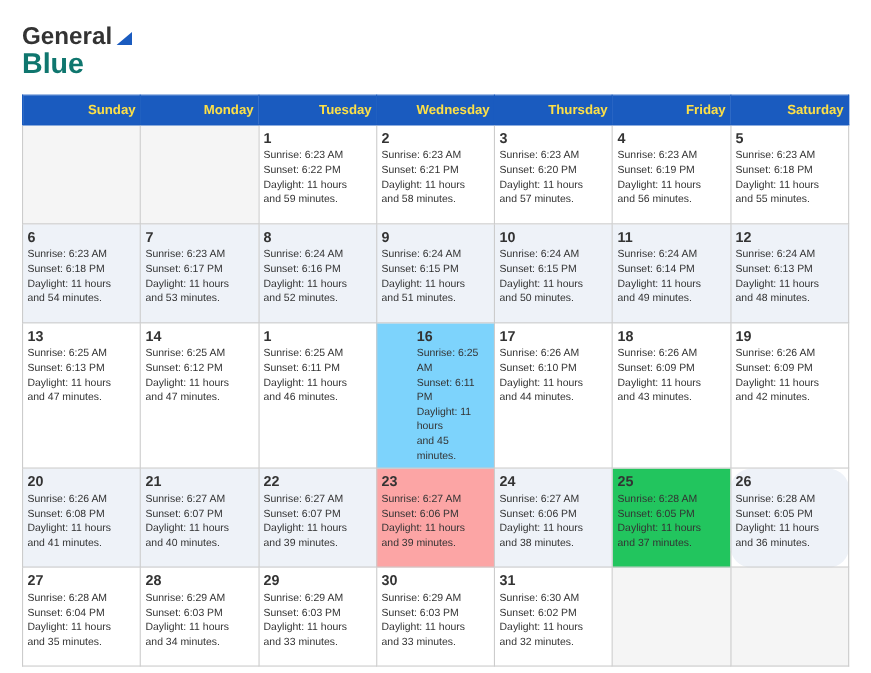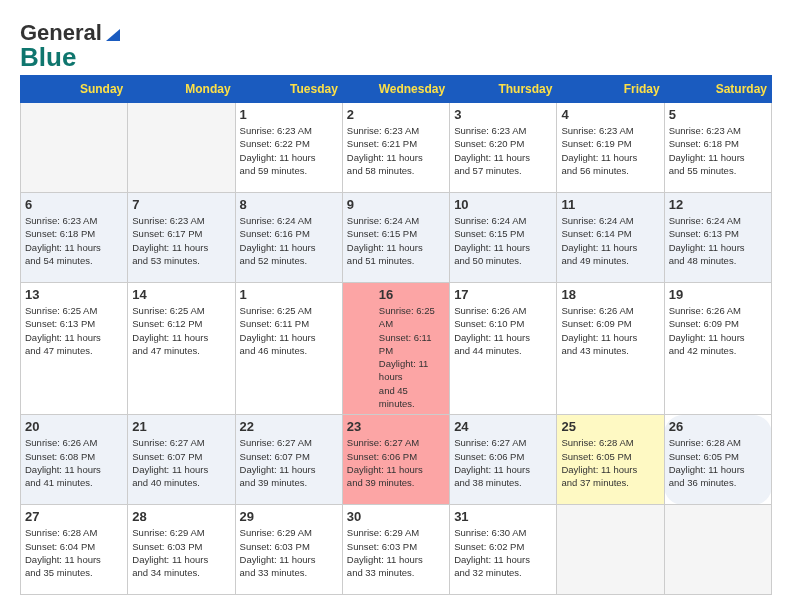--- a/index.html
+++ b/index.html
@@ -7,21 +7,21 @@
       font-family: Arial, sans-serif;
       background: #fff;
       width: 792px;
       min-height: 612px;
       padding: 20px;
     }
     .header {
       display: flex;
       justify-content: space-between;
       align-items: flex-start;
-      margin-bottom: 2px;
+      margin-bottom: 13px;
     }
     .logo {
       display: flex;
       flex-direction: column;
       align-items: flex-start;
     }
     .logo-row {
       display: flex;
       align-items: center;
     }
@@ -219,21 +219,21 @@
 Daylight: 11 hours
 and 47 minutes.</div>
         </td>
         <td style="background: rgb(255, 255, 255);">
           <span class="day-num">1</span>
           <div class="day-info" style="white-space: pre-wrap;">Sunrise: 6:25 AM
 Sunset: 6:11 PM
 Daylight: 11 hours
 and 46 minutes.</div>
         </td>
-        <td style="background: #fca5a5; padding-left: 36px;">
+        <td style="background: #7dd3fc; padding-left: 36px;">
           <span class="day-num">16</span>
           <div class="day-info" style="white-space: pre-wrap;">Sunrise: 6:25 AM
 Sunset: 6:11 PM
 Daylight: 11 hours
 and 45 minutes.</div>
         </td>
         <td style="background: rgb(255, 255, 255);">
           <span class="day-num">17</span>
           <div class="day-info" style="white-space: pre-wrap;">Sunrise: 6:26 AM
 Sunset: 6:10 PM
@@ -284,21 +284,21 @@
 Daylight: 11 hours
 and 39 minutes.</div>
         </td>
         <td style="background: rgb(238, 242, 248);">
           <span class="day-num">24</span>
           <div class="day-info" style="white-space: pre-wrap;">Sunrise: 6:27 AM
 Sunset: 6:06 PM
 Daylight: 11 hours
 and 38 minutes.</div>
         </td>
-        <td style="background: #fef9c3;">
+        <td style="background: #22c55e;">
           <span class="day-num">25</span>
           <div class="day-info" style="white-space: pre-wrap;">Sunrise: 6:28 AM
 Sunset: 6:05 PM
 Daylight: 11 hours
 and 37 minutes.</div>
         </td>
         <td style="background: rgb(238, 242, 248); border-radius: 19px;">
           <span class="day-num">26</span>
           <div class="day-info" style="white-space: pre-wrap;">Sunrise: 6:28 AM
 Sunset: 6:05 PM

